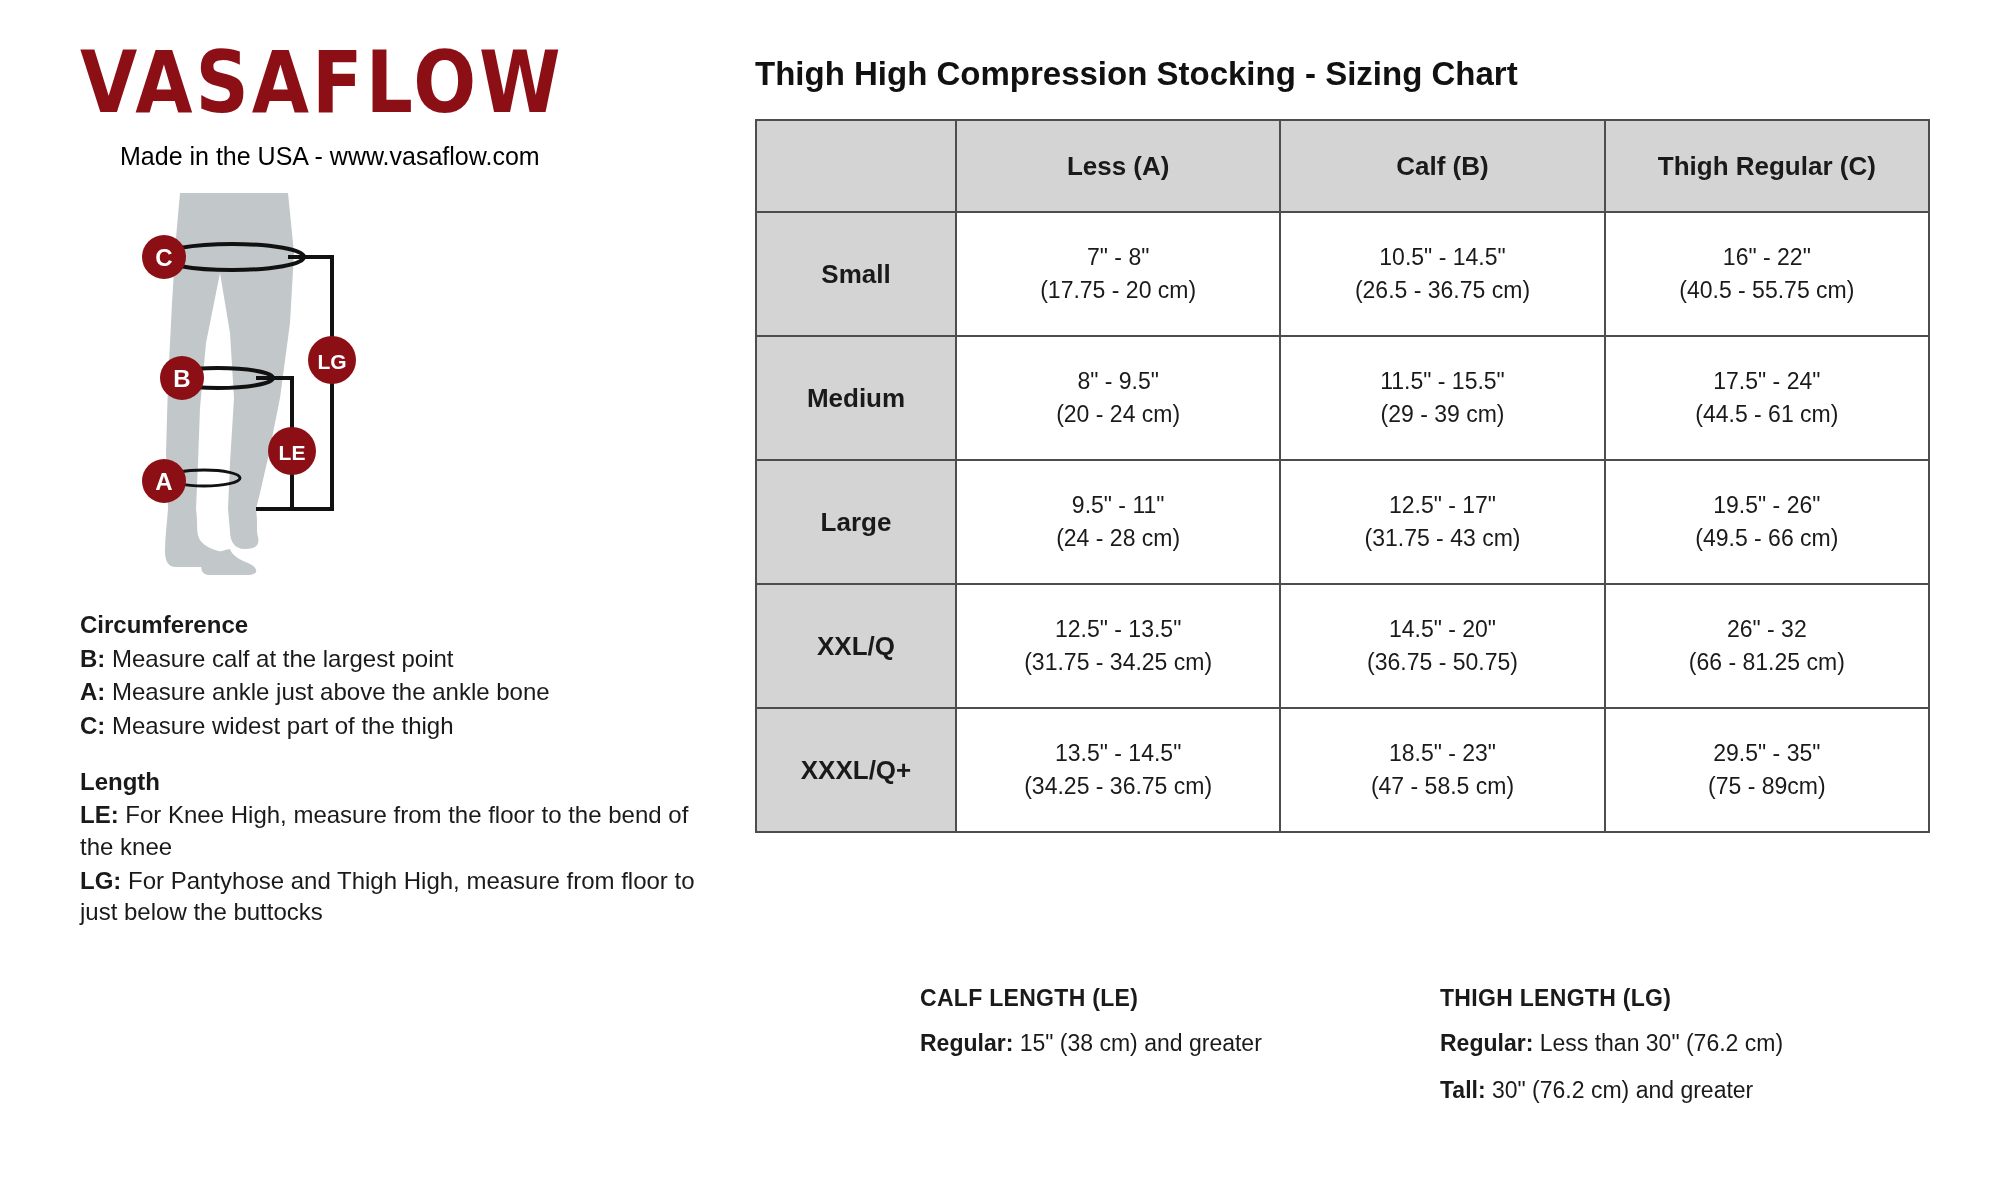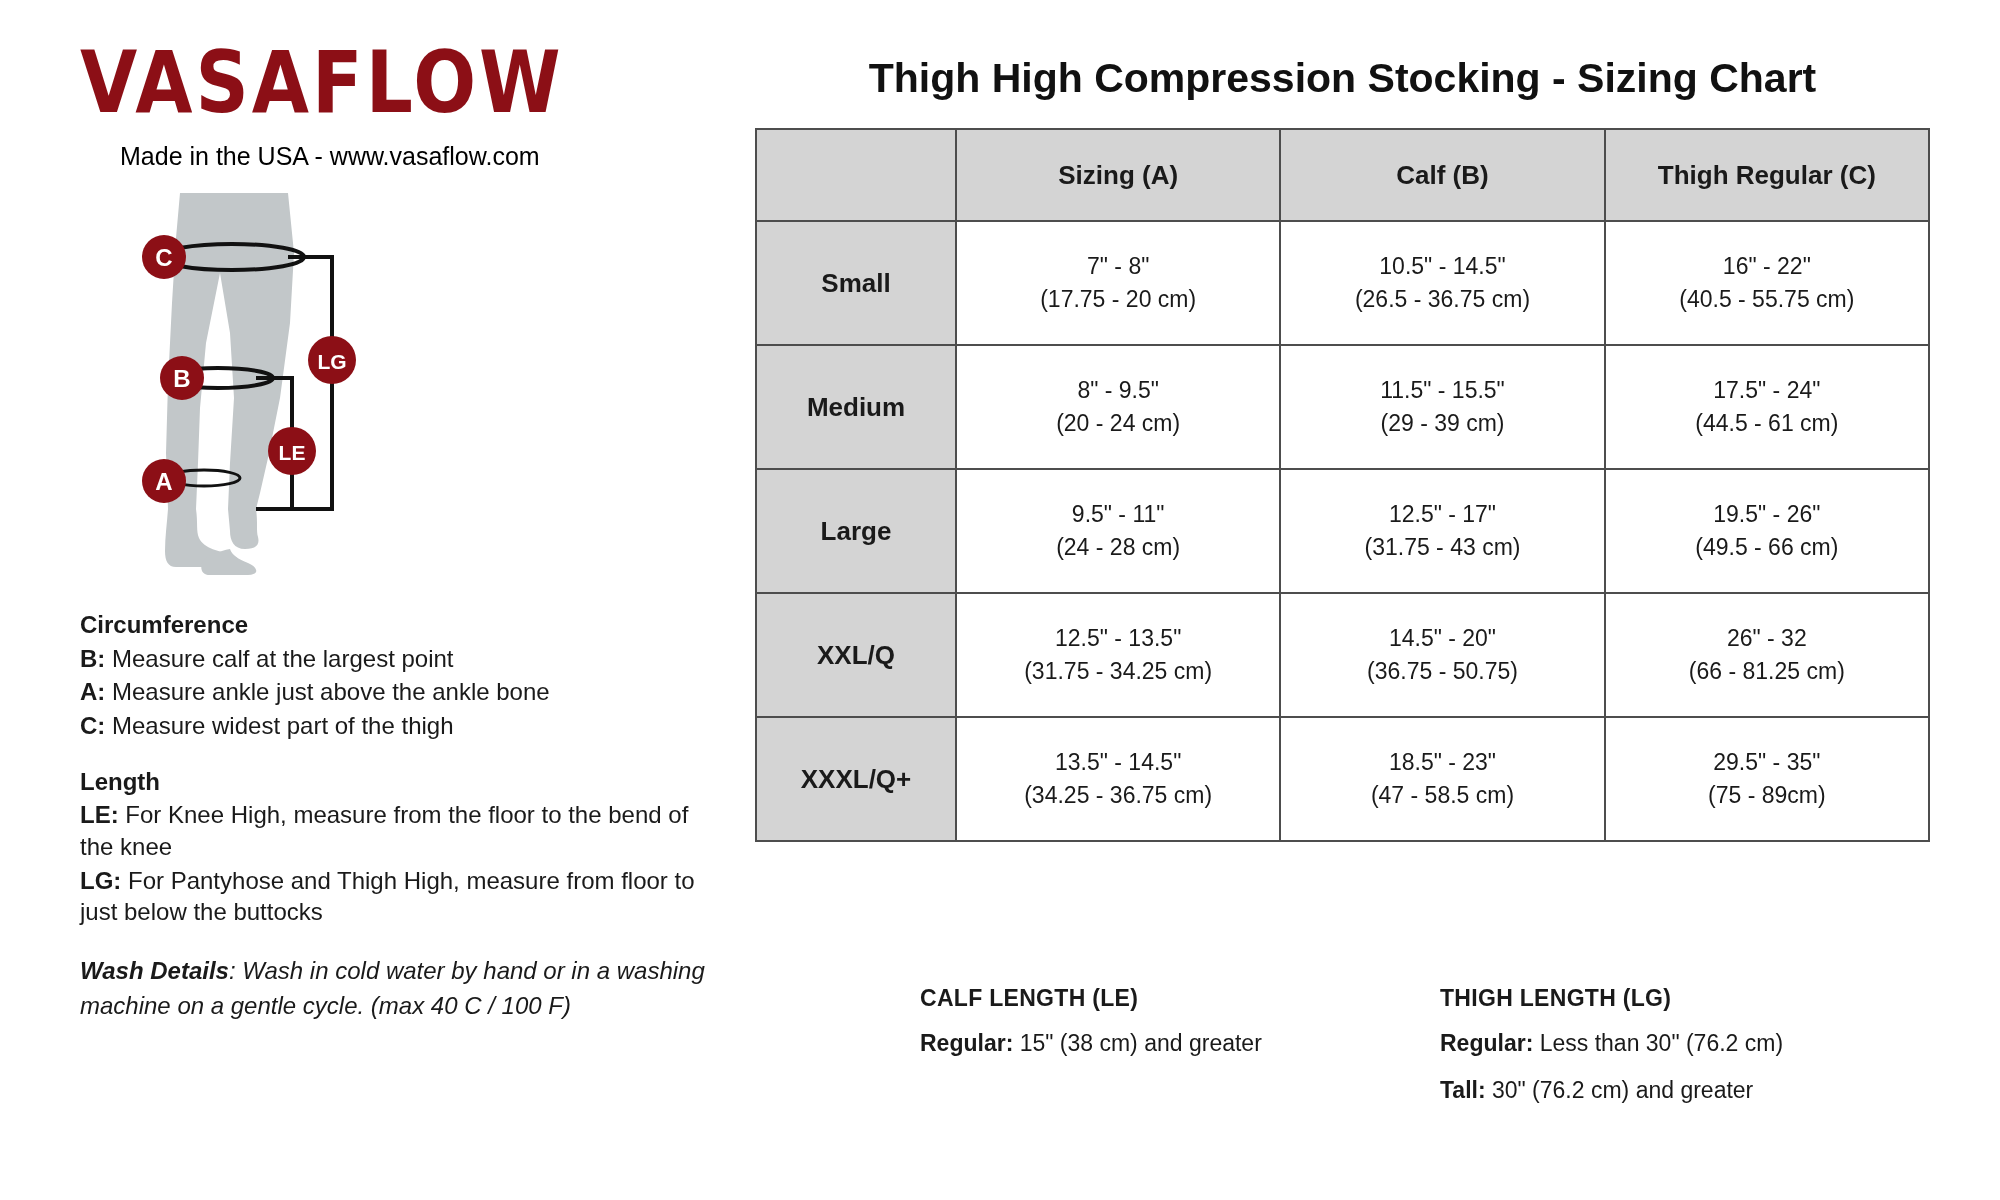--- a/index.html
+++ b/index.html
@@ -83,22 +83,22 @@
   }
 
   
   .right-col {
     position: absolute;
     left: 755px;
     top: 55px;
     width: 1175px;
   }
   .chart-title {
-    text-align: center;
-    font-size: 41px;
+    text-align: left;
+    font-size: 33px;
     font-weight: bold;
     margin: 0 0 26px 0;
     color: #111;
   }
   table.size-table {
     border-collapse: collapse;
     width: 1175px;
     table-layout: fixed;
   }
   table.size-table th,
@@ -213,33 +213,30 @@
       <p><span class="lbl">A:</span><span> Measure ankle just above the ankle bone</span></p>
       <p><span class="lbl">C:</span><span> Measure widest part of the thigh</span></p>
 
       <div class="spacer-sm"></div>
 
       <h3>Length</h3>
       <p><span class="lbl">LE:</span><span> For Knee High, measure from the floor to the bend of the knee</span></p>
       <p><span class="lbl">LG:</span><span> For Pantyhose and Thigh High, measure from floor to just below the buttocks</span></p>
     </div>
 
-    <div class="wash">
-      <b>Wash Details</b><span>: Wash in cold water by hand or in a washing machine on a gentle cycle. (max 40 C / 100 F)</span>
-    </div>
   </div>
 
   <div class="right-col">
     <h1 class="chart-title">Thigh High Compression Stocking - Sizing Chart</h1>
 
     <table class="size-table">
       <thead>
         <tr>
           <th class="blank-head"></th>
-          <th>Sizing (A)</th>
+          <th>Less (A)</th>
           <th>Calf (B)</th>
           <th>Thigh Regular (C)</th>
         </tr>
       </thead>
       <tbody>
         <tr>
           <th>Small</th>
           <td>
             <span class="cell-line">7" - 8"</span>
             <span class="cell-line">(17.75 - 20 cm)</span>

